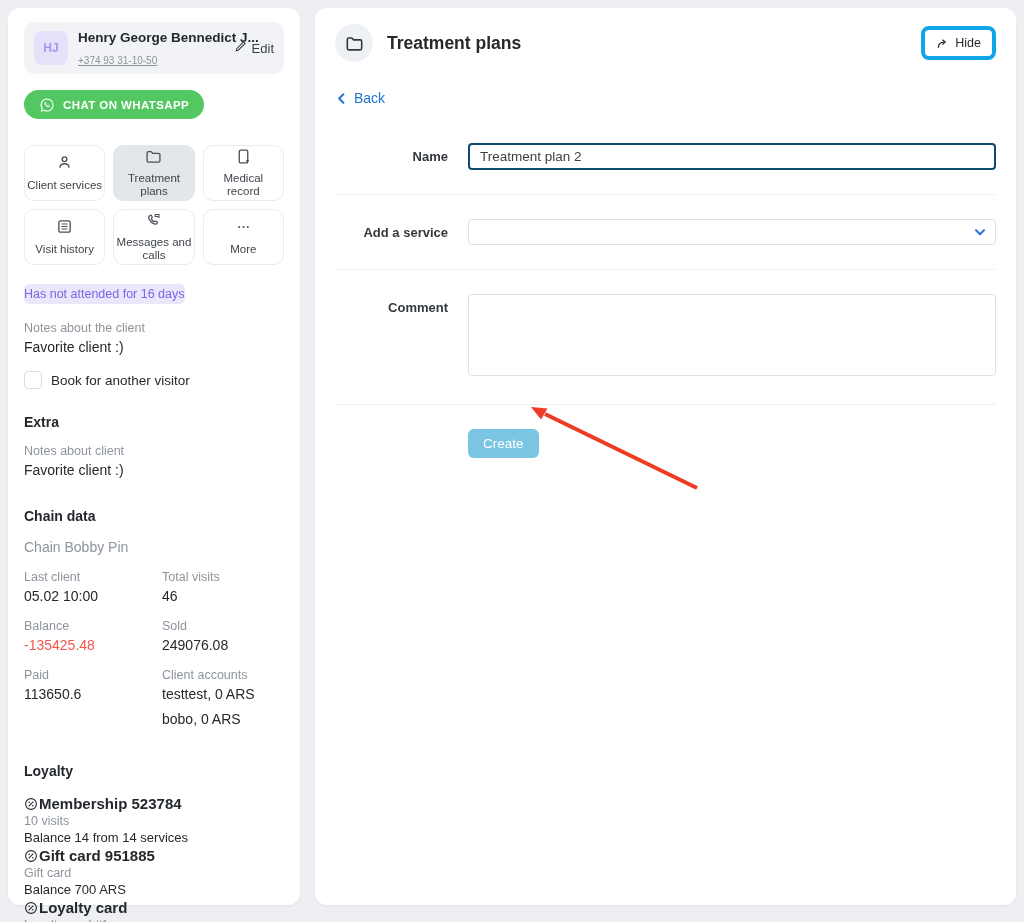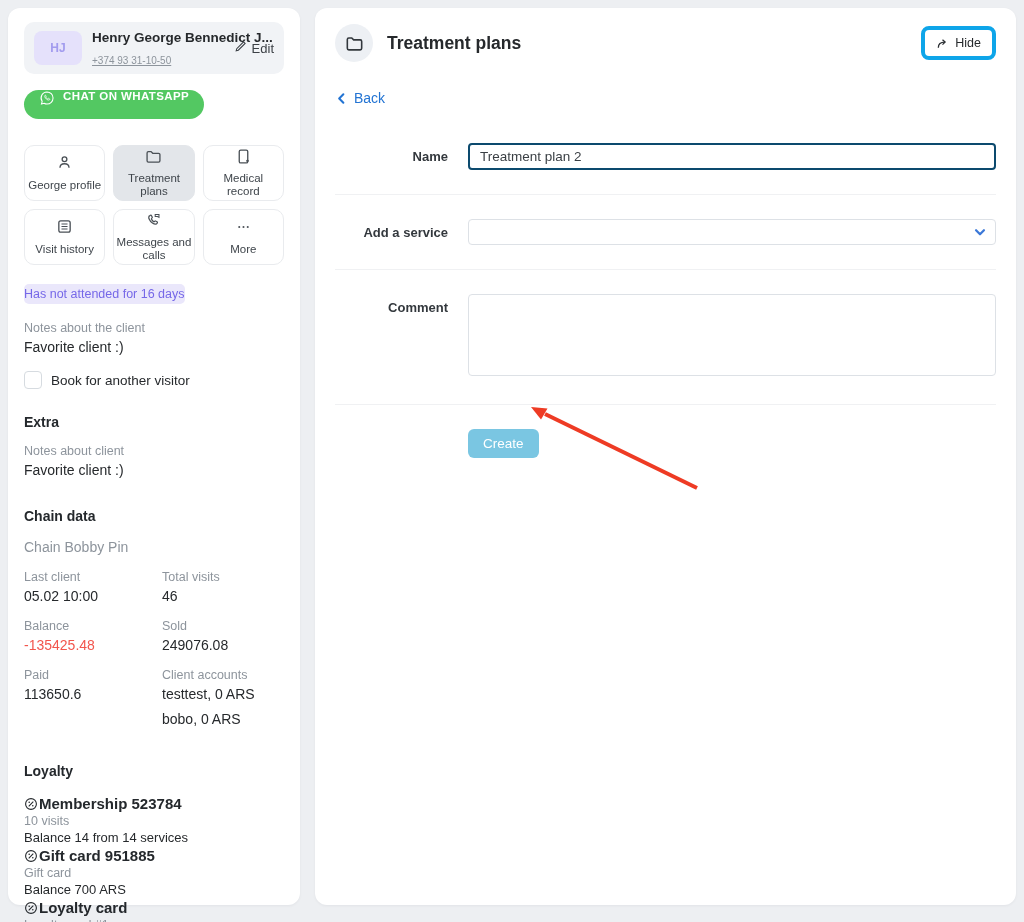--- a/index.html
+++ b/index.html
@@ -13,28 +13,28 @@
   }
   .card {
     position:absolute; top:8px; background:#fff; border-radius:12px;
     box-shadow:0 1px 3px rgba(16,24,40,.05);
   }
   .sidebar { left:8px; width:292px; height:897px; padding:14px 16px; }
   .main-panel { left:315px; width:701px; height:897px; padding:16px 20px; }
 
   
   .client-chip { display:flex; align-items:center; background:#f1f3f6; border-radius:10px; padding:8px 10px; }
-  .avatar { width:48px; height:34px; border-radius:8px; background:#e5e1fb; color:#a29bee;
+  .avatar { width:34px; height:34px; border-radius:8px; background:#e5e1fb; color:#a29bee;
     font-size:12px; font-weight:bold; display:flex; align-items:center; justify-content:center; flex:none; }
   .client-meta { margin-left:10px; min-width:0; }
   .client-name { font-size:13.5px; font-weight:bold; color:#26292c; white-space:nowrap; }
   .client-phone { font-size:10px; color:#8d949c; margin-top:10px;text-decoration:underline; }
   .edit-btn { margin-left:auto; display:flex; align-items:center; gap:5px; font-size:13px; color:#3c4146; cursor:pointer; flex:none; }
 
-  .wa-btn { margin-top:16px; display:inline-flex; align-items:flex-start; gap:8px; background:#53c862; color:#fff;
+  .wa-btn { margin-top:16px; display:inline-flex; align-items:center; gap:8px; background:#53c862; color:#fff;
     border:none; border-radius:15px; height:29px; padding:0 15px; font-size:11.5px; font-weight:bold;
     letter-spacing:.4px; font-family:inherit; cursor:pointer; }
 
   .tab-grid { margin-top:26px; display:grid; grid-template-columns:repeat(3,1fr); gap:8px; }
   .tab-tile { border:1px solid #e9ebee; border-radius:10px; height:56px; display:flex; flex-direction:column;
     align-items:center; justify-content:center; gap:4px; font-size:11.5px; color:#3f454b; text-align:center;
     padding:3px 2px; line-height:1.15; cursor:pointer; background:#fff; }
   .tab-tile.active { background:#e3e6ea; border-color:#e3e6ea; }
   .tab-tile svg { color:#4a5056; }
 
@@ -127,21 +127,21 @@
   </button>
 
   <div class="tab-grid">
     <div class="tab-tile">
       <span>
         <svg width="17" height="17" viewBox="0 0 18 18" fill="none" stroke="currentColor" stroke-width="1.4">
             <circle cx="9" cy="5.6" r="2.5"></circle>
             <path d="M4.2 14.6c0-2.7 2.1-4.3 4.8-4.3s4.8 1.6 4.8 4.3"></path>
           </svg>
       </span>
-      <span>George profile</span>
+      <span>Client services</span>
     </div>
     <div class="tab-tile active">
       <span>
         <svg width="17" height="17" viewBox="0 0 18 18" fill="none" stroke="currentColor" stroke-width="1.4">
             <path d="M2.2 5.2c0-.8.6-1.4 1.4-1.4h2.8l1.8 1.8h6.2c.8 0 1.4.6 1.4 1.4v6.6c0 .8-.6 1.4-1.4 1.4H3.6c-.8 0-1.4-.6-1.4-1.4z"></path>
           </svg>
       </span>
       <span>Treatment plans</span>
     </div>
     <div class="tab-tile">

